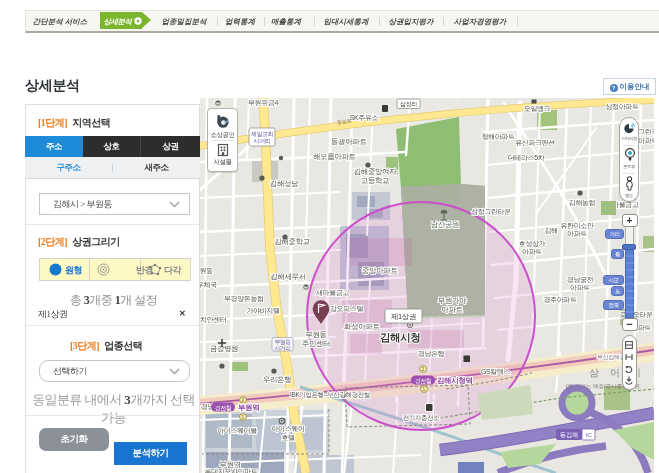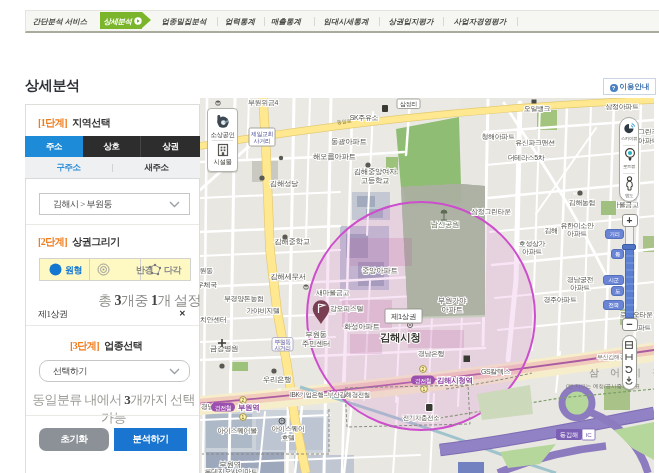--- a/index.html
+++ b/index.html
@@ -28,29 +28,29 @@
 #subtabs { position:absolute; left:-1px; top:52px; width:175px; height:22px; background:#eef0f2; border-bottom:1px solid #d7dadc; }
 #subtabs .a { position:absolute; left:0; top:0; width:87px; text-align:center; line-height:21px; font-size:8.5px; font-weight:bold; color:#2f8fd6; letter-spacing:-0.5px; }
 #subtabs .b { position:absolute; left:88px; top:0; width:87px; text-align:center; line-height:21px; font-size:8.5px; font-weight:bold; color:#3c3c3c; letter-spacing:-0.5px; }
 #subtabs .s { position:absolute; left:87px; top:7px; width:1px; height:8px; background:#d0d3d6; }
 .selbox { position:absolute; left:13px; width:151px; height:22px; border:1px solid #c6c6c4; background:#fff; font-size:9px; color:#444; line-height:20px; padding-left:13px; letter-spacing:-0.5px; }
 .selbox svg { position:absolute; right:9px; top:7px; }
 .hr { position:absolute; left:0; width:173px; height:1px; background:#e9e9e6; }
 #shapes { position:absolute; left:13px; top:153px; width:152px; height:23px; border:1px solid #d2d2cf; background:#fef9c3; }
 #shapes .cell { position:absolute; top:0; height:21px; border-right:1px solid #d2d2cf; }
 #shapes .lbl { position:absolute; top:5px; font-size:9px; font-weight:bold; letter-spacing:-0.5px; }
-#cnt { position:absolute; left:0; top:187px; width:175px; text-align:right; font-size:14px; color:#8f8f8b; letter-spacing:-0.5px; }
+#cnt { position:absolute; left:0; top:187px; width:175px; text-align:center; font-size:12px; color:#8f8f8b; letter-spacing:-0.5px; }
 #cnt b { color:#444; }
 #area1 { position:absolute; left:12px; top:203px; font-size:9px; color:#333; letter-spacing:-0.5px; }
 #xbtn { position:absolute; left:153px; top:204px; font-size:8px; color:#333; font-weight:bold; }
 #note { position:absolute; left:0; top:286px; width:175px; text-align:center; font-size:13px; color:#9b9b96; letter-spacing:-0.6px; }
 #note b { color:#444; }
 .btn { position:absolute; top:323px; height:23px; line-height:23px; text-align:center; font-size:9.5px; font-weight:bold; color:#fff; letter-spacing:-0.5px; }
 #breset { left:13px; width:70px; background:#8b9197;border-radius:7px; }
-#bgo { left:88px; width:73px; background:#1a75d1; }
+#bgo { left:88px; width:73px; background:#1a75d1;margin-top:14px; }
 
 
 .ztag { position:absolute; height:10px; background:#6b85d6; border:1px solid #5570bd; border-radius:3px; color:#fff; font-size:5.5px; text-align:center; line-height:8px; letter-spacing:-0.5px; }
 #map { position:absolute; left:200px; top:98px; width:454px; height:375px; overflow:hidden; }
 </style>
 </head>
 <body>
 <div id="page">
 
   <div id="nav">

